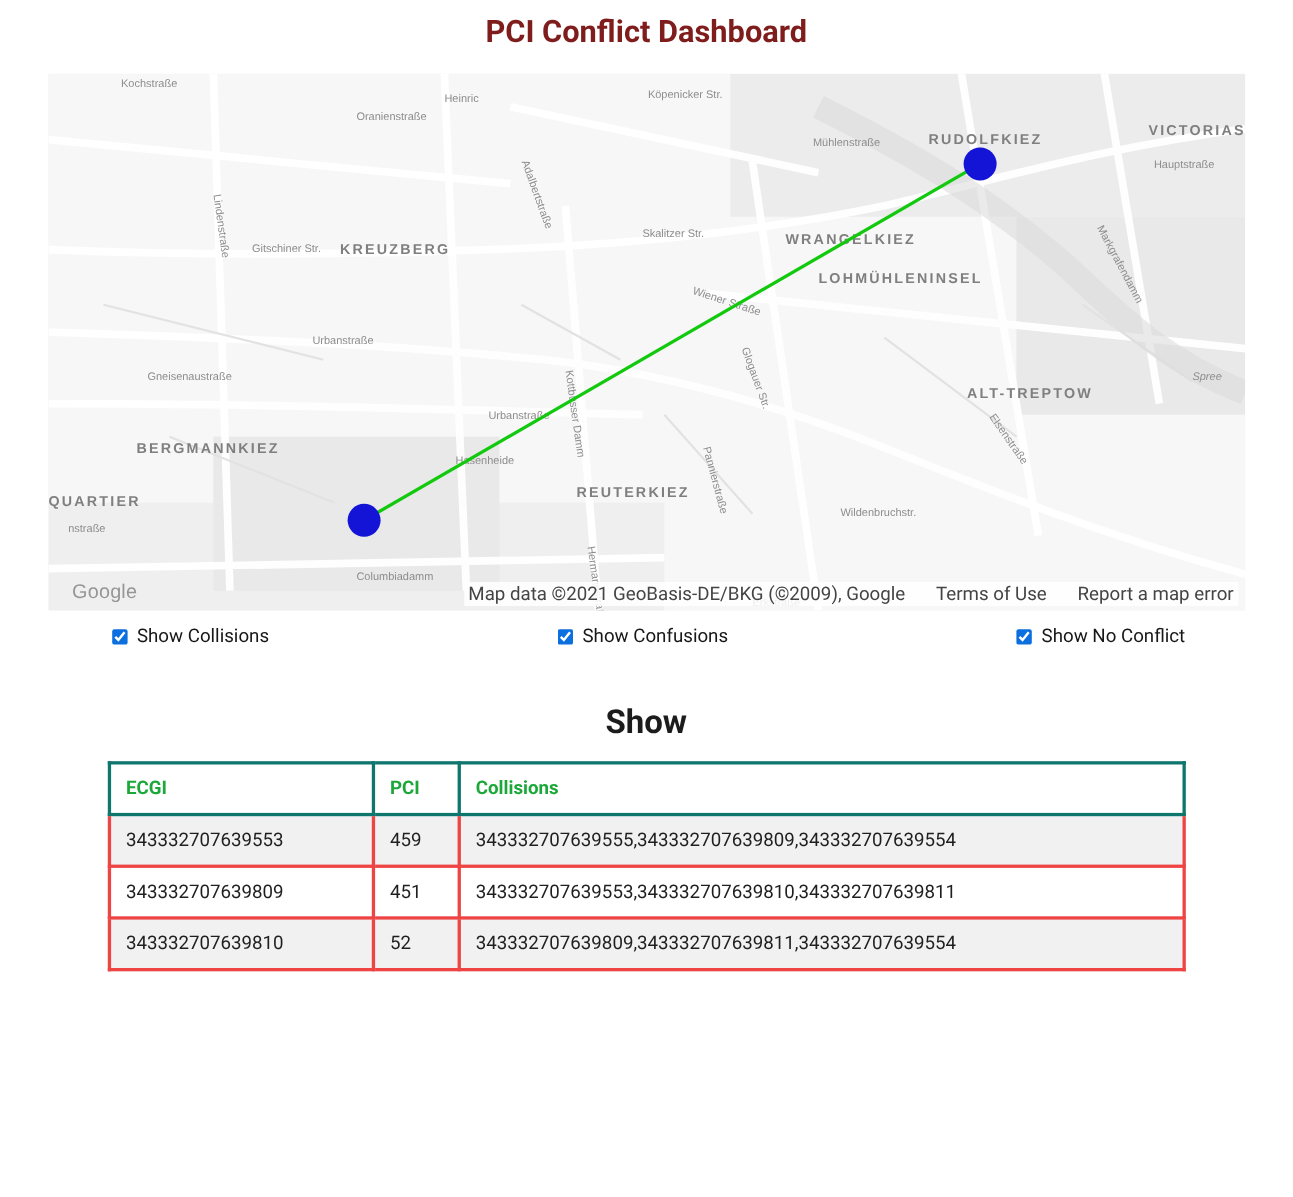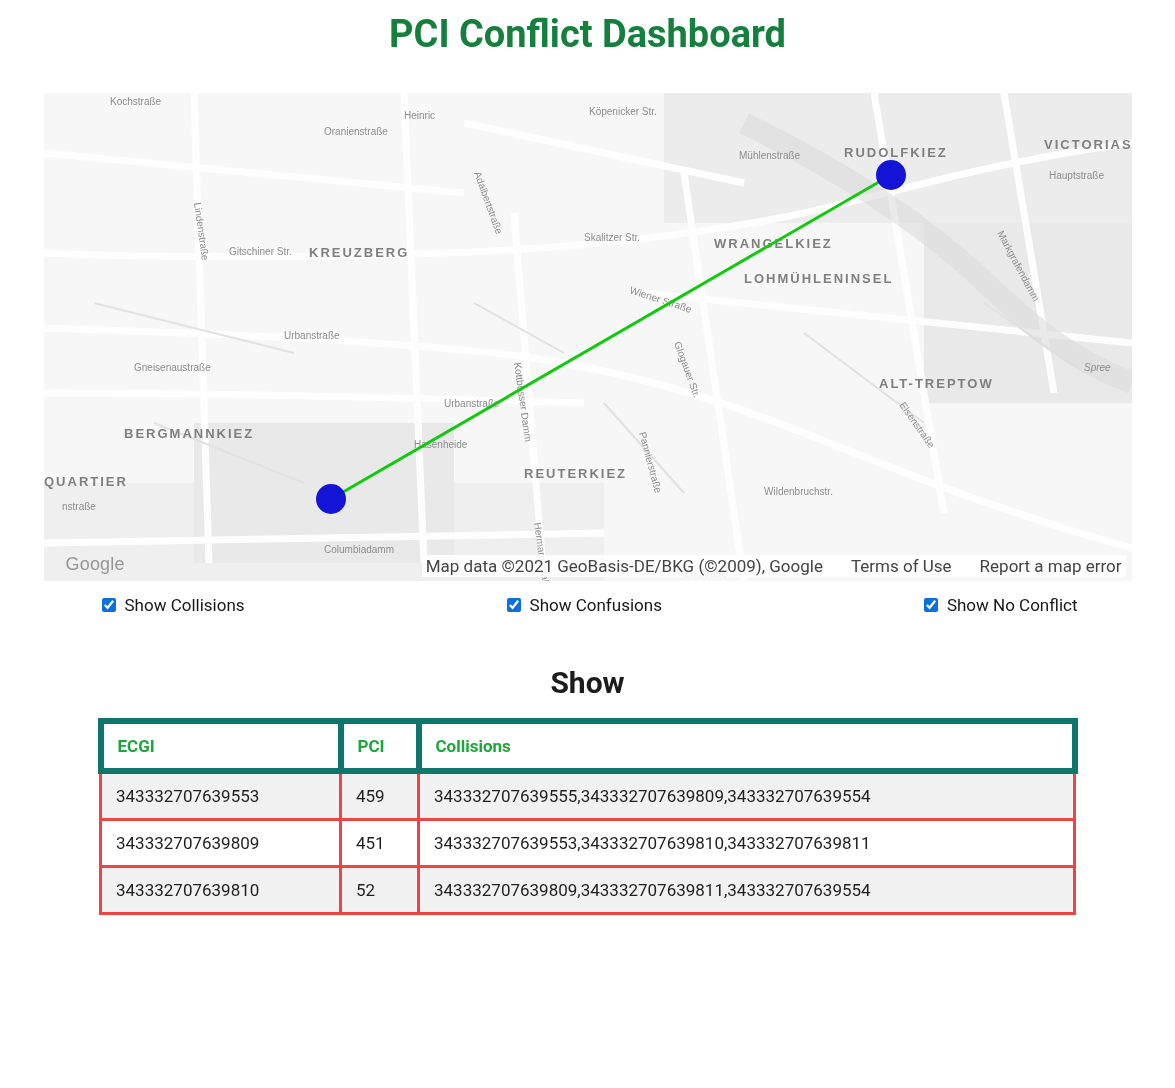--- a/index.html
+++ b/index.html
@@ -6,24 +6,24 @@
   body {
     margin: 0;
     padding: 0 20px;
     font-family: -apple-system, BlinkMacSystemFont, "Segoe UI", Roboto, Helvetica, Arial, sans-serif;
     color: #1b1b1b;
     background: #fff;
     width: 1175px;
   }
   h1.page-title {
     text-align: center;
-    font-size: 38px;
+    font-size: 28px;
     font-weight: 700;
-    margin: 12px 0 37px;
-    color: #15803d;
+    margin: 12px 0 22px;
+    color: #7f1d1d;
   }
   .map-wrap {
     position: relative;
     width: 1088px;
     height: 488px;
     margin: 0 auto 14px;
     background: #f6f6f6;
     overflow: hidden;
   }
   svg.map-svg { position: absolute; inset: 0; width: 100%; height: 100%; }
@@ -73,21 +73,21 @@
   table {
     width: 100%;
     border-collapse: collapse;
     font-size: 17px;
   }
   thead th {
     text-align: left;
     font-weight: 700;
     color: #1ba839;
     padding: 12px 14px;
-    border: 6px solid #0f766e;
+    border: 3px solid #0f766e;
     background: #fff;
   }
   tbody td {
     padding: 12px 14px;
     border: 3px solid #ef4444;
     color: #1f1f1f;
   }
   tbody tr:nth-child(odd) td { background: #f1f1f1; }
   tbody tr:nth-child(even) td { background: #fff; }
   .col-ecgi { width: 240px; }

